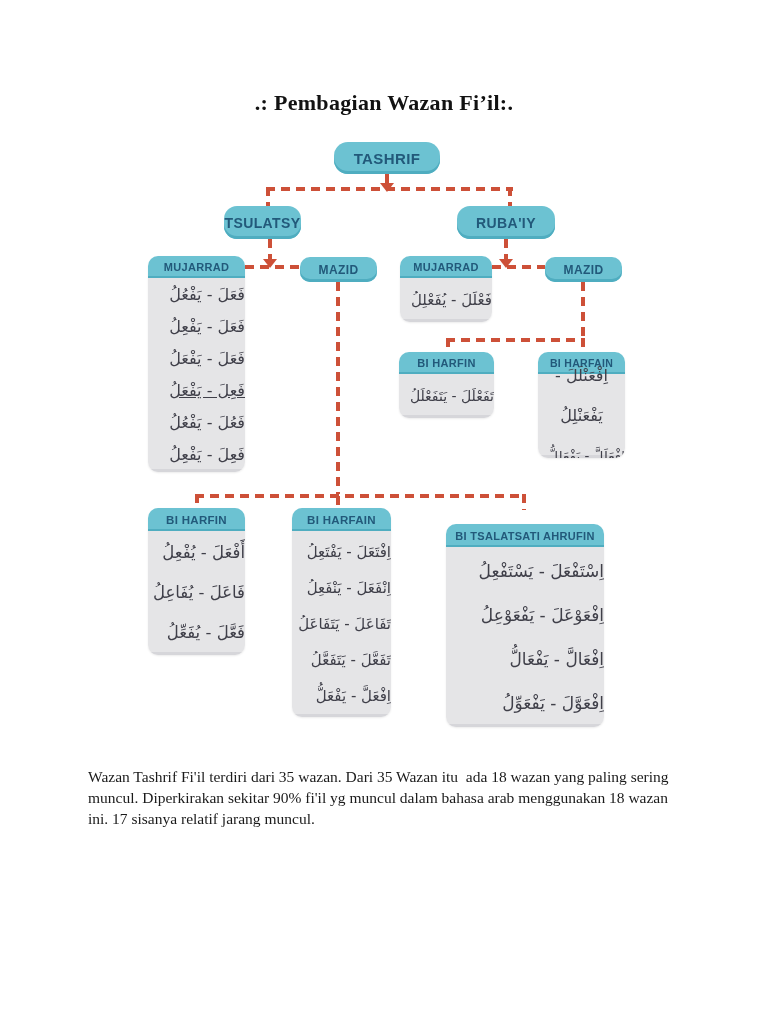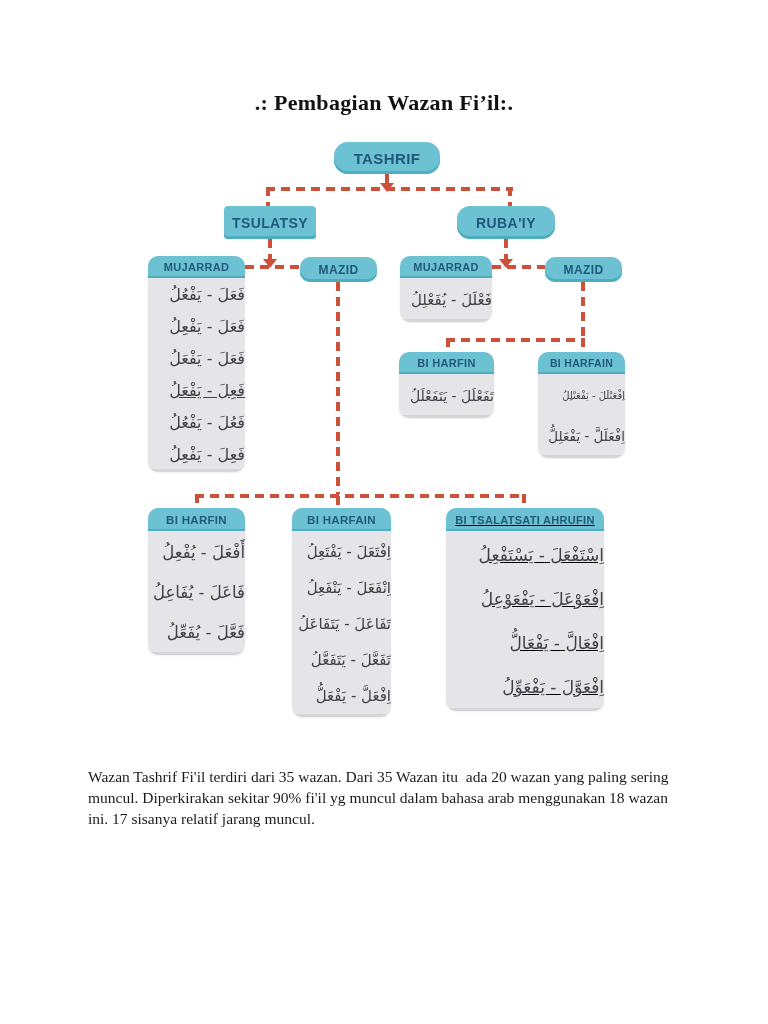--- a/index.html
+++ b/index.html
@@ -70,21 +70,21 @@
   <div class="doc-title">.: Pembagian Wazan Fi’il:.</div>
 
   <div class="node" style="left:334px;top:142px;width:106px;height:32px;border-radius:14px;font-size:15px;">TASHRIF</div>
 
   <div class="vdash" style="left:385px;top:174px;height:14px;"></div>
   <div class="hdash" style="left:266px;top:187px;width:247px;"></div>
   <div class="arrow-down" style="left:380px;top:183px;"></div>
   <div class="vdash" style="left:266px;top:187px;height:21px;"></div>
   <div class="vdash" style="left:508px;top:187px;height:21px;"></div>
 
-  <div class="node" style="left:224px;top:206px;width:92px;height:33px;border-radius:4px;font-size:14px;">TSULATSY</div>
+  <div class="node" style="left:224px;top:206px;width:77px;height:33px;border-radius:13px;font-size:14px;">TSULATSY</div>
   <div class="node" style="left:457px;top:206px;width:98px;height:33px;border-radius:13px;font-size:14px;">RUBA'IY</div>
 
   <div class="vdash" style="left:268px;top:239px;height:24px;"></div>
   <div class="hdash" style="left:245px;top:265px;width:55px;"></div>
   <div class="arrow-down" style="left:263px;top:259px;"></div>
 
   <div class="vdash" style="left:504px;top:239px;height:24px;"></div>
   <div class="hdash" style="left:492px;top:265px;width:53px;"></div>
   <div class="arrow-down" style="left:499px;top:259px;"></div>
 
@@ -119,21 +119,21 @@
   <div class="group" style="left:399px;top:352px;width:95px;">
     <div class="group-header" style="height:22px;font-size:11px;">BI HARFIN</div>
     <div class="group-body" style="height:44px;">
       <div class="aline" style="font-size:14px;">تَفَعْلَلَ - يَتَفَعْلَلُ</div>
     </div>
   </div>
 
   <div class="group" style="left:538px;top:352px;width:87px;">
     <div class="group-header" style="height:22px;font-size:10.5px;">BI HARFAIN</div>
     <div class="group-body" style="height:84px;">
-      <div class="aline" style="font-size:10px;line-height:40px;">اِفْعَنْلَلَ - يَفْعَنْلِلُ</div>
+      <div class="aline" style="font-size:16px;line-height:40px;">اِفْعَنْلَلَ - يَفْعَنْلِلُ</div>
       <div class="aline" style="font-size:13.5px;line-height:40px;">اِفْعَلَلَّ - يَفْعَلِلُّ</div>
     </div>
   </div>
 
   <div class="vdash" style="left:336px;top:282px;height:212px;"></div>
   <div class="hdash" style="left:195px;top:494px;width:331px;"></div>
   <div class="vdash" style="left:195px;top:494px;height:16px;"></div>
   <div class="vdash" style="left:336px;top:496px;height:14px;"></div>
   <div class="vdash" style="left:522px;top:494px;height:16px;"></div>
 
@@ -150,29 +150,29 @@
     <div class="group-header" style="height:23px;font-size:11.5px;">BI HARFAIN</div>
     <div class="group-body" style="height:186px;">
       <div class="aline" style="font-size:15px;line-height:36px;">اِفْتَعَلَ - يَفْتَعِلُ</div>
       <div class="aline" style="font-size:15px;line-height:36px;">اِنْفَعَلَ - يَنْفَعِلُ</div>
       <div class="aline" style="font-size:15px;line-height:36px;">تَفَاعَلَ - يَتَفَاعَلُ</div>
       <div class="aline" style="font-size:15px;line-height:36px;">تَفَعَّلَ - يَتَفَعَّلُ</div>
       <div class="aline" style="font-size:15px;line-height:36px;">اِفْعَلَّ - يَفْعَلُّ</div>
     </div>
   </div>
 
-  <div class="group" style="left:446px;top:508px;width:158px;text-decoration:underline;">
+  <div class="group" style="left:446px;top:524px;width:158px;">
     <div class="group-header" style="height:23px;font-size:11px;">BI TSALATSATI AHRUFIN</div>
     <div class="group-body" style="height:180px;">
       <div class="aline" style="font-size:17px;line-height:44px;">اِسْتَفْعَلَ - يَسْتَفْعِلُ</div>
       <div class="aline" style="font-size:17px;line-height:44px;">اِفْعَوْعَلَ - يَفْعَوْعِلُ</div>
       <div class="aline" style="font-size:17px;line-height:44px;">اِفْعَالَّ - يَفْعَالُّ</div>
       <div class="aline" style="font-size:17px;line-height:44px;">اِفْعَوَّلَ - يَفْعَوِّلُ</div>
     </div>
   </div>
 
   <div class="footer-text">
-    <div>Wazan Tashrif Fi'il terdiri dari 35 wazan. Dari 35 Wazan itu  ada 20 wazan yang paling sering</div>
+    <div>Wazan Tashrif Fi'il terdiri dari 35 wazan. Dari 35 Wazan itu  ada 18 wazan yang paling sering</div>
     <div>muncul. Diperkirakan sekitar 90% fi'il yg muncul dalam bahasa arab menggunakan 18 wazan</div>
     <div>ini. 17 sisanya relatif jarang muncul.</div>
   </div>
 
 </div>
 
 </body></html>

